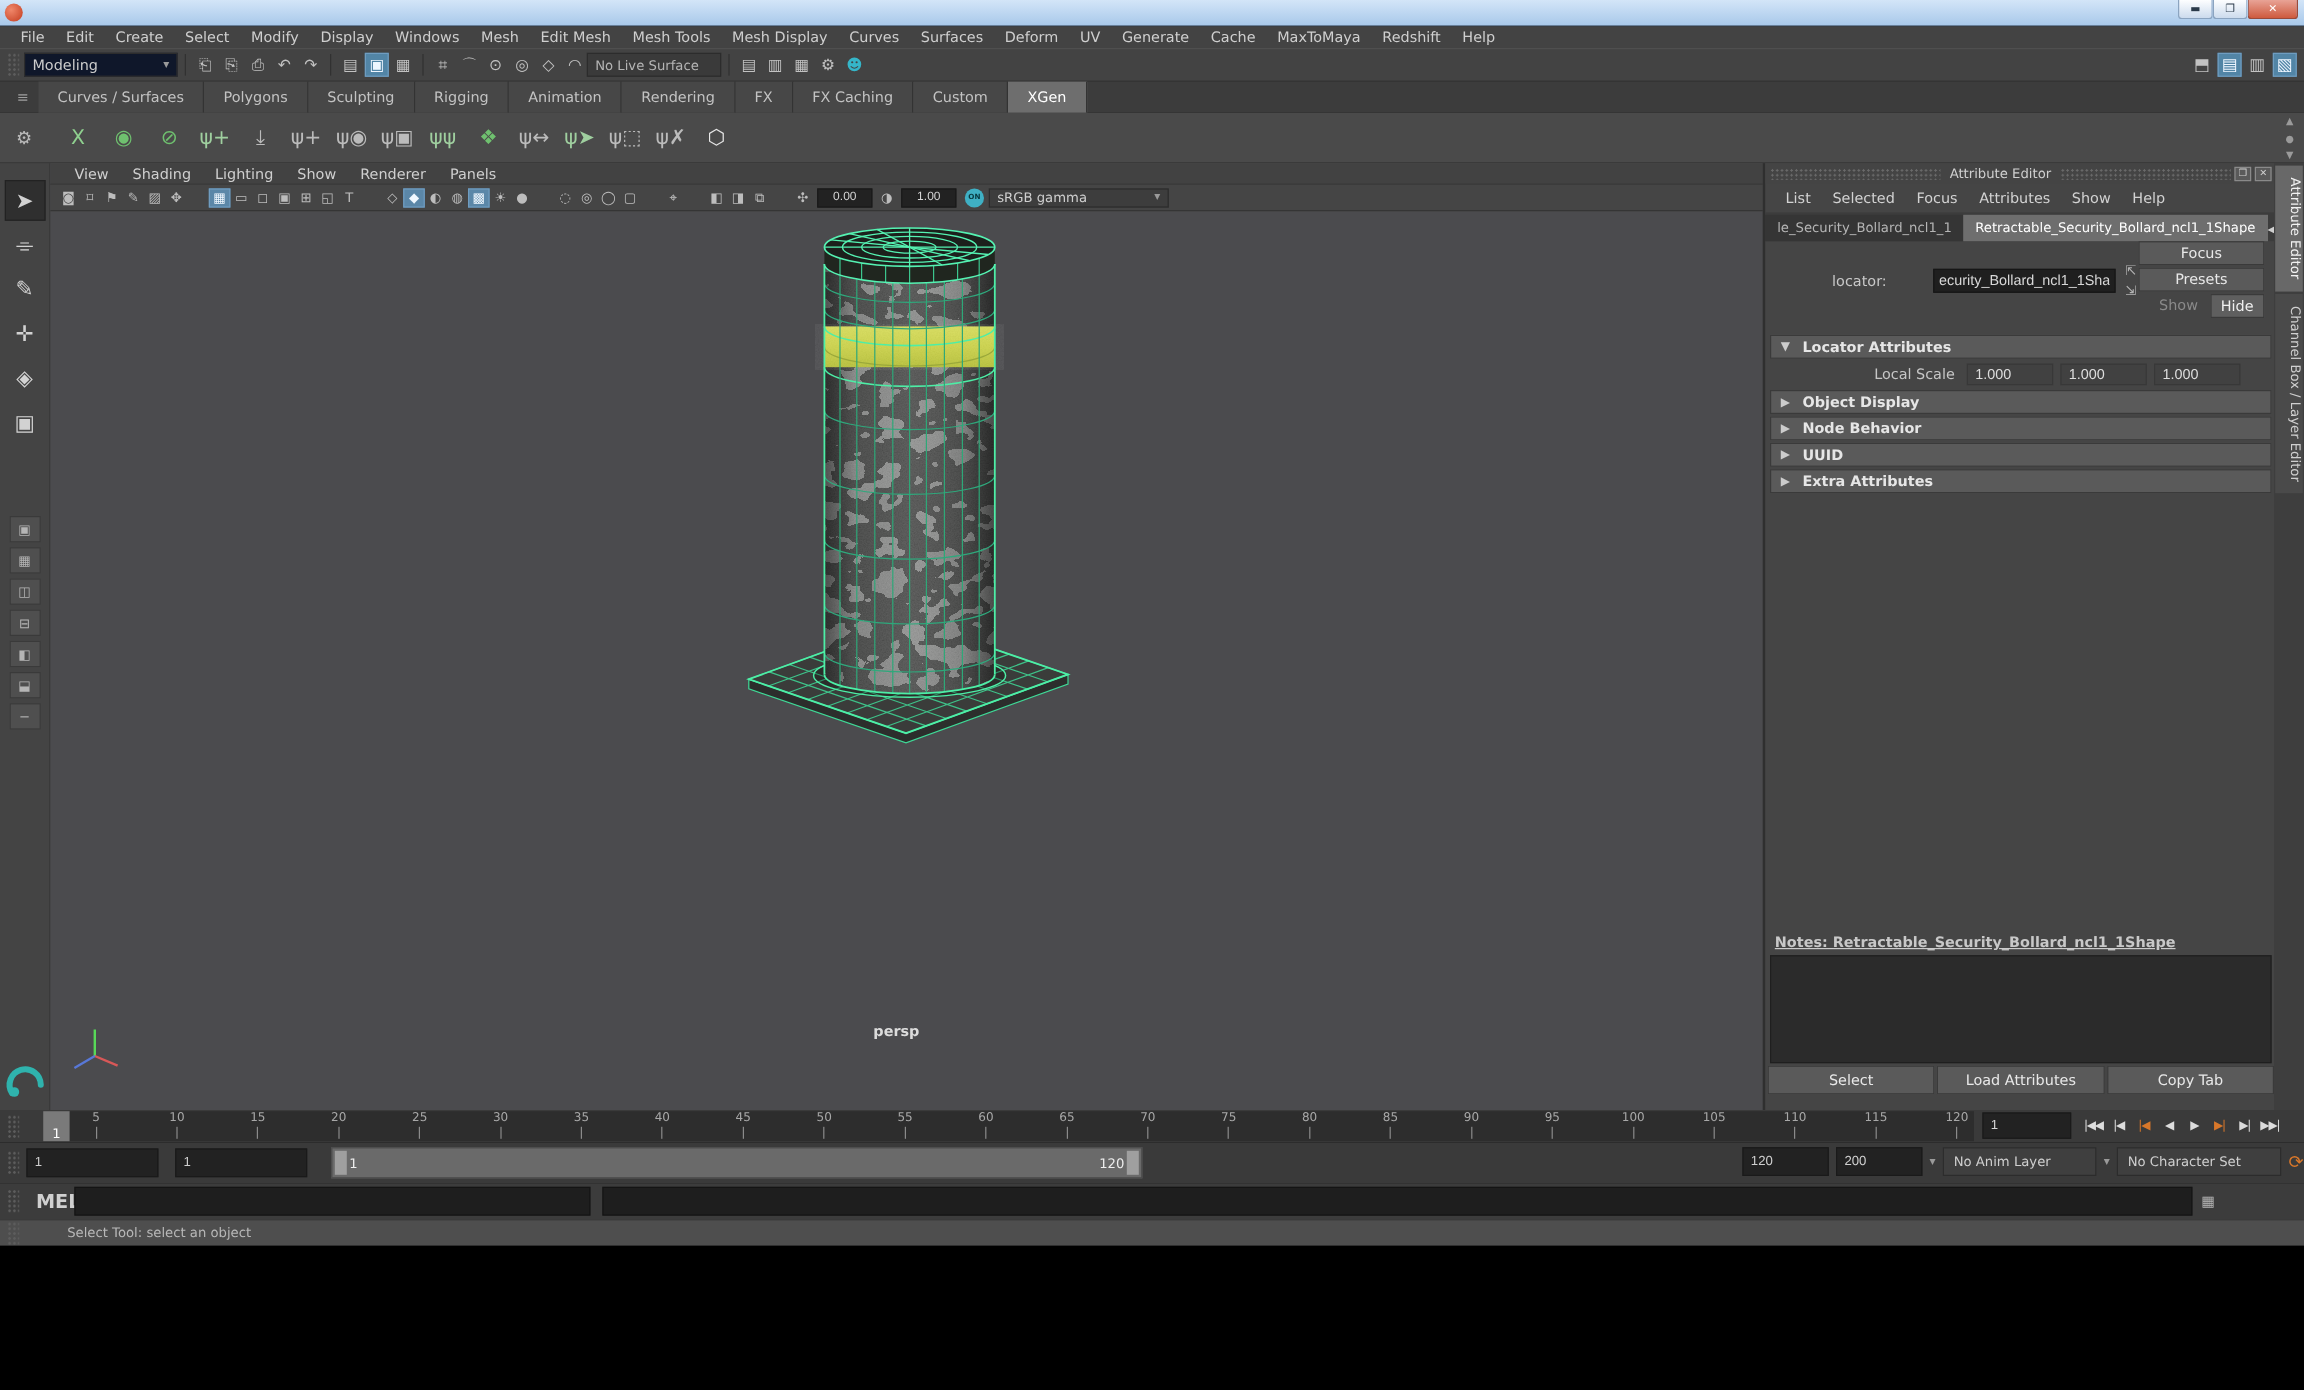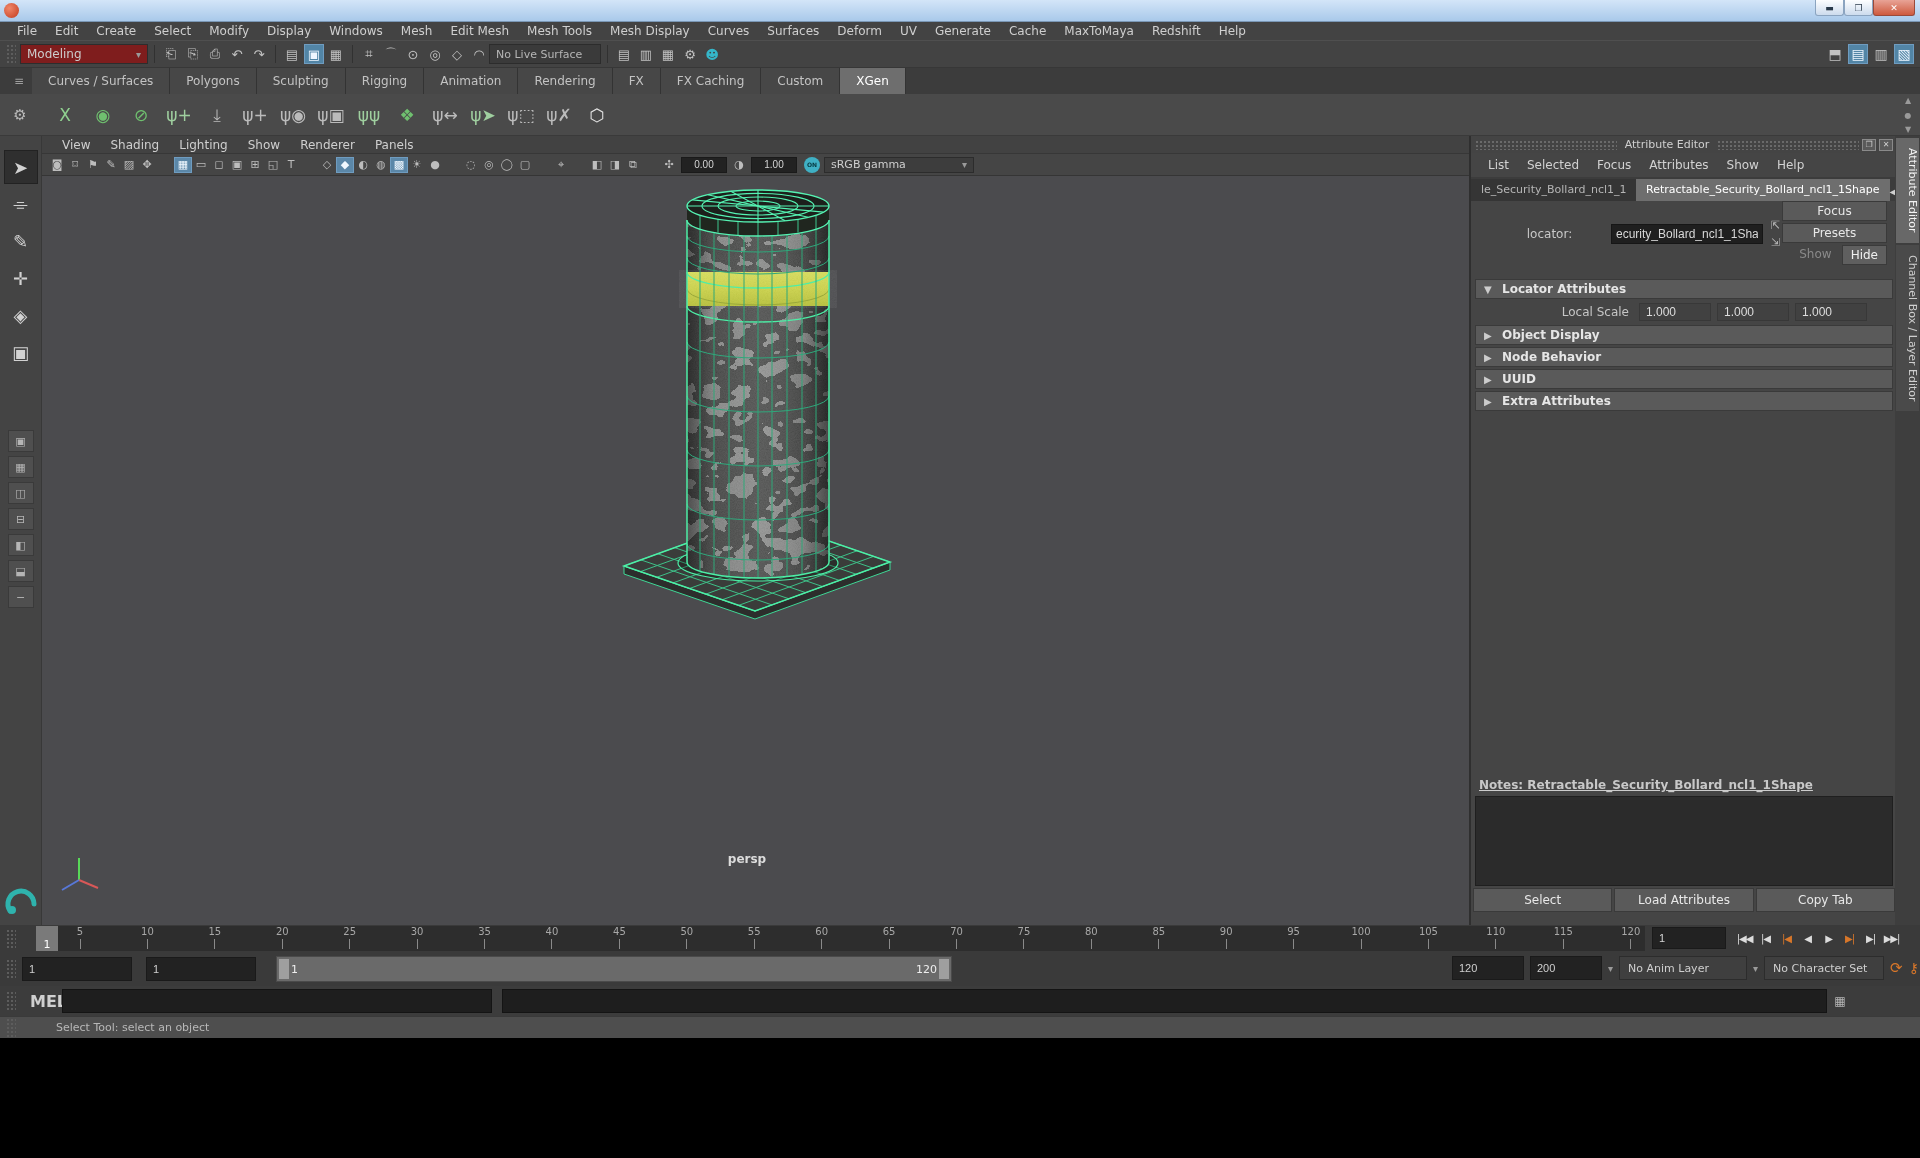--- a/index.html
+++ b/index.html
@@ -25,21 +25,21 @@
   .menubar { left:0; top:22px; width:1920px; height:18px; background:#434343;
     display:flex; align-items:center; padding-left:8px; }
   .menubar .menu-item { padding:0 9px; line-height:18px; color:#cfcfcf; cursor:default; }
 
   
   .statusline { left:0; top:40px; width:1920px; height:28px; background:#434343;
     border-top:1px solid #4f4f4f; border-bottom:1px solid #373737;
     display:flex; align-items:center; padding:0 6px; }
   .grip { width:10px; height:20px; margin-right:4px;
     background-image:radial-gradient(#5d5d5d 1px, transparent 1.2px); background-size:4px 4px; flex:none; }
-  .menuset { width:128px; height:20px; background:#7f1d1d; border:1px solid #2d2d2d;
+  .menuset { width:128px; height:20px; background:#0f172a; border:1px solid #2d2d2d;
     display:flex; align-items:center; justify-content:space-between; padding:0 6px; font-size:12px; }
   .dd-arrow { color:#9a9a9a; font-size:10px; }
   .sep { width:1px; height:18px; background:#313131; margin:0 6px; }
   .icon-row { display:flex; align-items:center; gap:2px; }
   .sl-icon { width:20px; height:20px; display:flex; align-items:center; justify-content:center;
     color:#c2c2c2; font-size:13px; border:1px solid transparent; }
   .sl-icon.active { background:#5285a6; border-color:#6f9cc0; color:#eef6ff; }
   .live-field { width:112px; height:20px; background:#3a3a3a; border:1px solid #2c2c2c;
     color:#b5b5b5; font-size:11px; display:flex; align-items:center; padding:0 6px; }
   .sl-right { margin-left:auto; display:flex; gap:3px; }
@@ -964,21 +964,21 @@
     </div>
   </div>
   <div class="rs-right">
     <input class="rs-field" style="width: 72px;" value="120">
     <input class="rs-field" style="width: 72px;" value="200">
     <span class="dd-arrow">▾</span>
     <div class="rs-dd" style="width:128px">
       <span>No Anim Layer</span>
     </div>
     <span class="dd-arrow">▾</span>
-    <div class="rs-dd" style="width:120px">
+    <div class="rs-dd" style="width:137px">
       <span>No Character Set</span>
     </div>
     <span class="orange" style="font-size:15px">⟳</span>
     <span class="orange" style="font-size:14px">⚷</span>
   </div>
 </div>
 
 <div class="abs melbar">
   <div class="grip"></div>
   <div class="mel-label">MEL</div>

